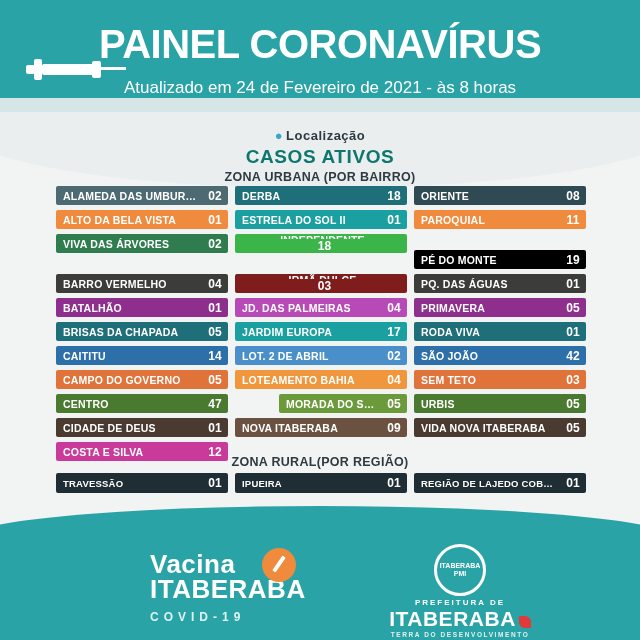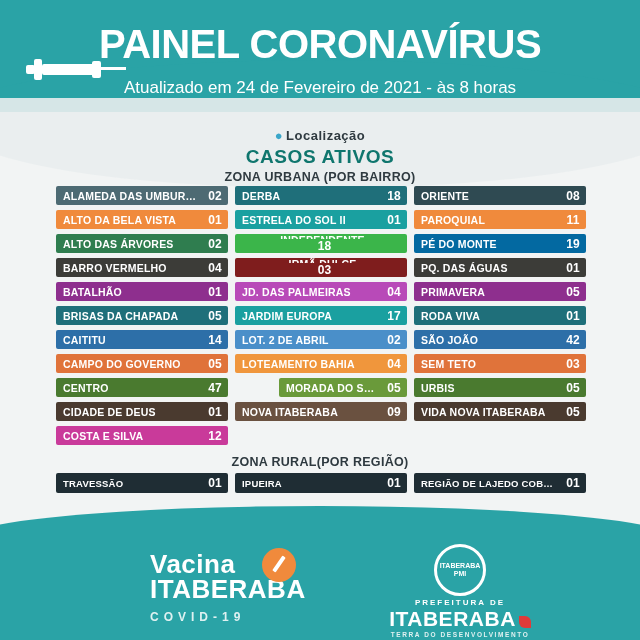--- a/index.html
+++ b/index.html
@@ -170,28 +170,28 @@
       </div>
       <div class="pill" style="background: rgb(26, 160, 160);">
         <span class="nm">ESTRELA DO SOL II</span>
         <span class="vl">01</span>
       </div>
       <div class="pill" style="background: rgb(240, 138, 60);">
         <span class="nm">PAROQUIAL</span>
         <span class="vl">11</span>
       </div>
       <div class="pill" style="background: rgb(47, 125, 79);">
-        <span class="nm">ALTO DAS ÁRVORES</span>
+        <span class="nm">VIVA DAS ÁRVORES</span>
         <span class="vl">02</span>
       </div>
       <div class="pill" style="background: rgb(59, 181, 74); flex-direction: column;">
         <span class="nm">INDEPENDENTE</span>
         <span class="vl">18</span>
       </div>
-      <div class="pill" style="background: #0369a1;">
+      <div class="pill" style="background: #000000; margin-top: 16px;">
         <span class="nm">PÉ DO MONTE</span>
         <span class="vl">19</span>
       </div>
       <div class="pill" style="background: rgb(60, 60, 56);">
         <span class="nm">BARRO VERMELHO</span>
         <span class="vl">04</span>
       </div>
       <div class="pill" style="background: #7f1d1d; flex-direction: column;">
         <span class="nm">IRMÃ DULCE</span>
         <span class="vl">03</span>

